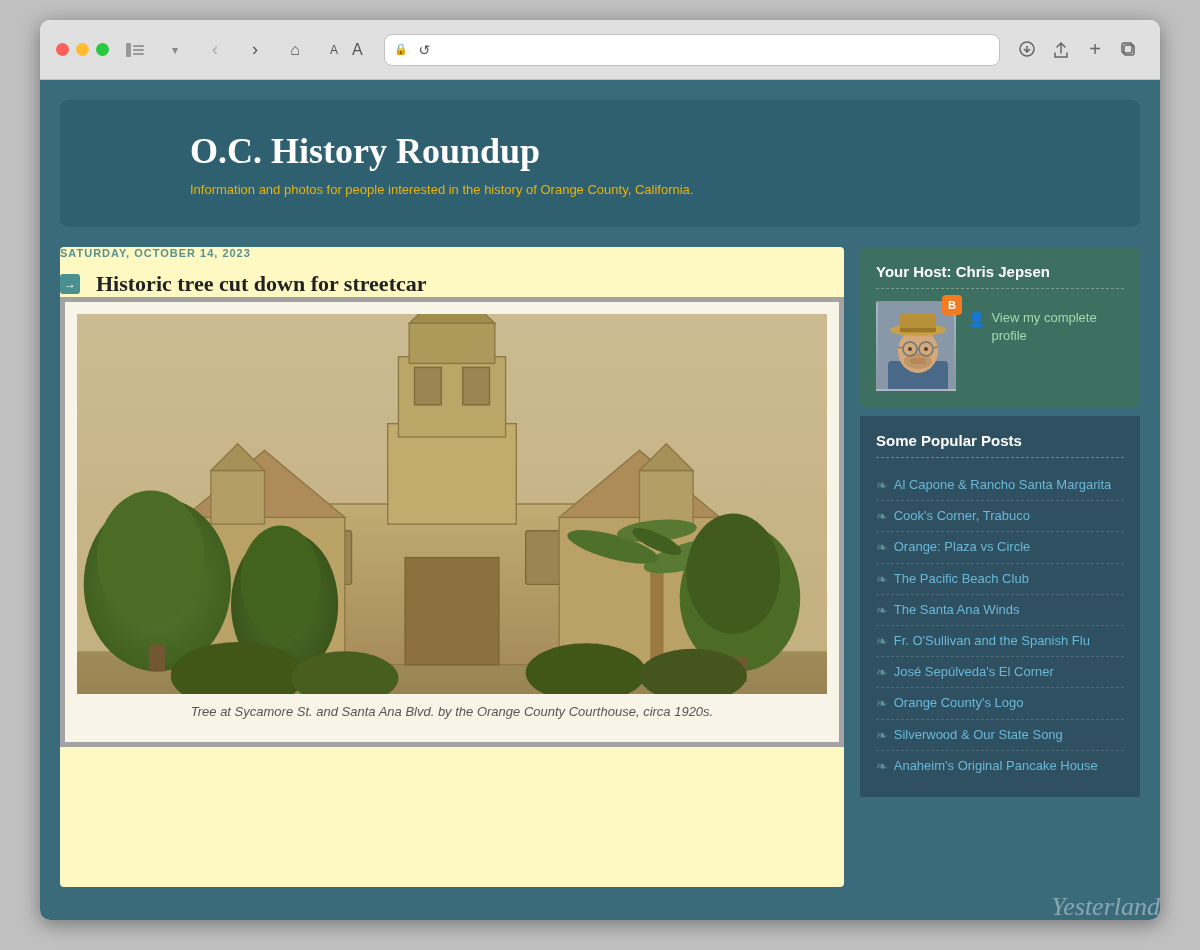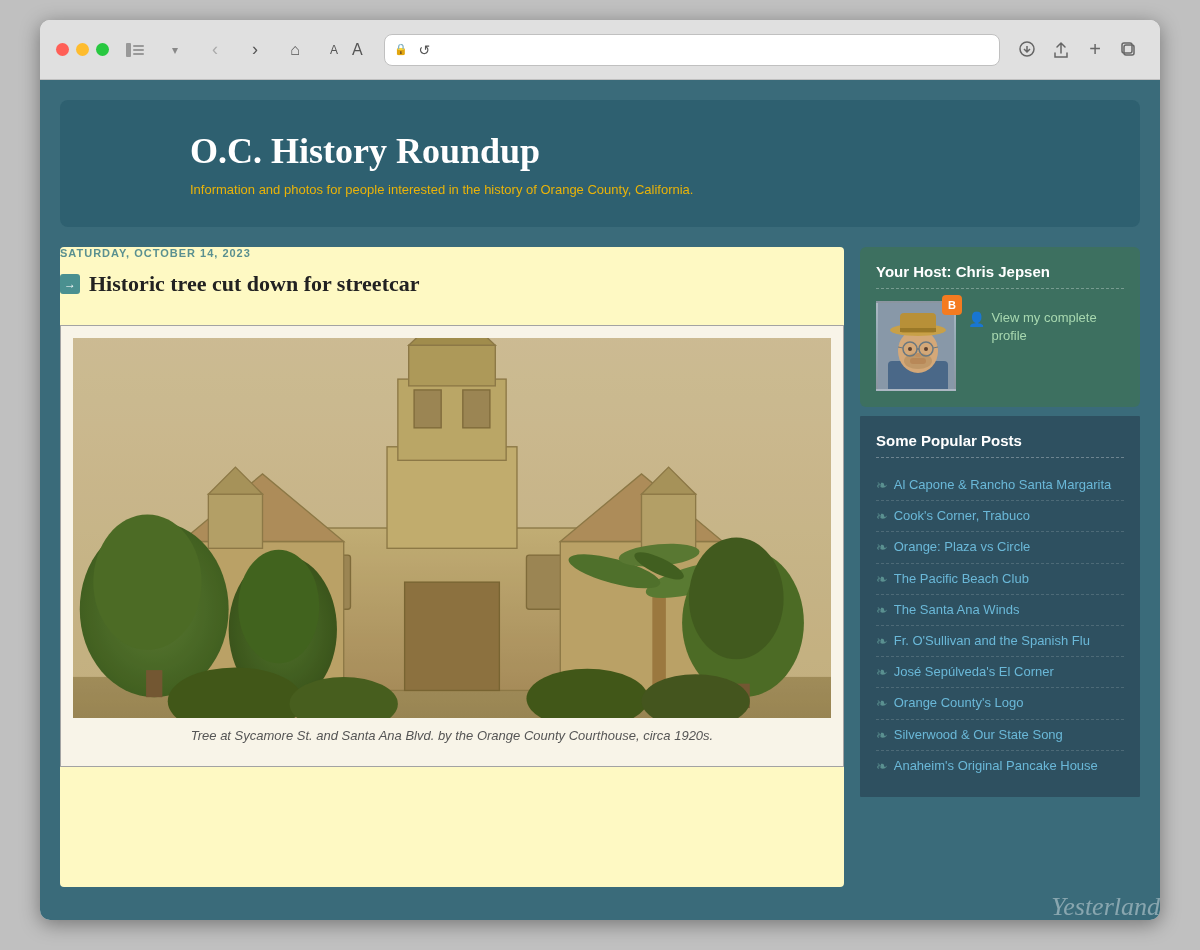--- a/index.html
+++ b/index.html
@@ -165,24 +165,24 @@
       color: #5a9090;
       letter-spacing: 1px;
       margin-bottom: 12px;
     }
 
     .post-title {
       font-size: 22px;
       font-weight: bold;
       color: #222;
       font-family: Georgia, serif;
-      margin-bottom: 28px;
-      display: flex;
-      align-items: center;
-      gap: 9px;
+      margin-bottom: 0;
+      display: flex;
+      align-items: center;
+      gap: 16px;
     }
 
     .post-title-arrow {
       display: inline-block;
       width: 20px;
       height: 20px;
       background: #4a9090;
       border-radius: 3px;
       display: flex;
       align-items: center;
@@ -190,21 +190,21 @@
       flex-shrink: 0;
     }
 
     .post-title-arrow::after {
       content: '→';
       color: white;
       font-size: 12px;
     }
 
     .post-image-container {
-      border: 1px solid #a3a3a3;
+      border: 5px solid #a3a3a3;
       background: #f8f4e8;
       padding: 12px;
       margin-bottom: 12px;
     }
 
     
     .courthouse-image {
       width: 100%;
       height: 380px;
       background: linear-gradient(to bottom, #d4c9a0 0%, #c8b888 20%, #b0a070 40%, #9a8860 60%, #8a7850 80%, #7a6840 100%);

